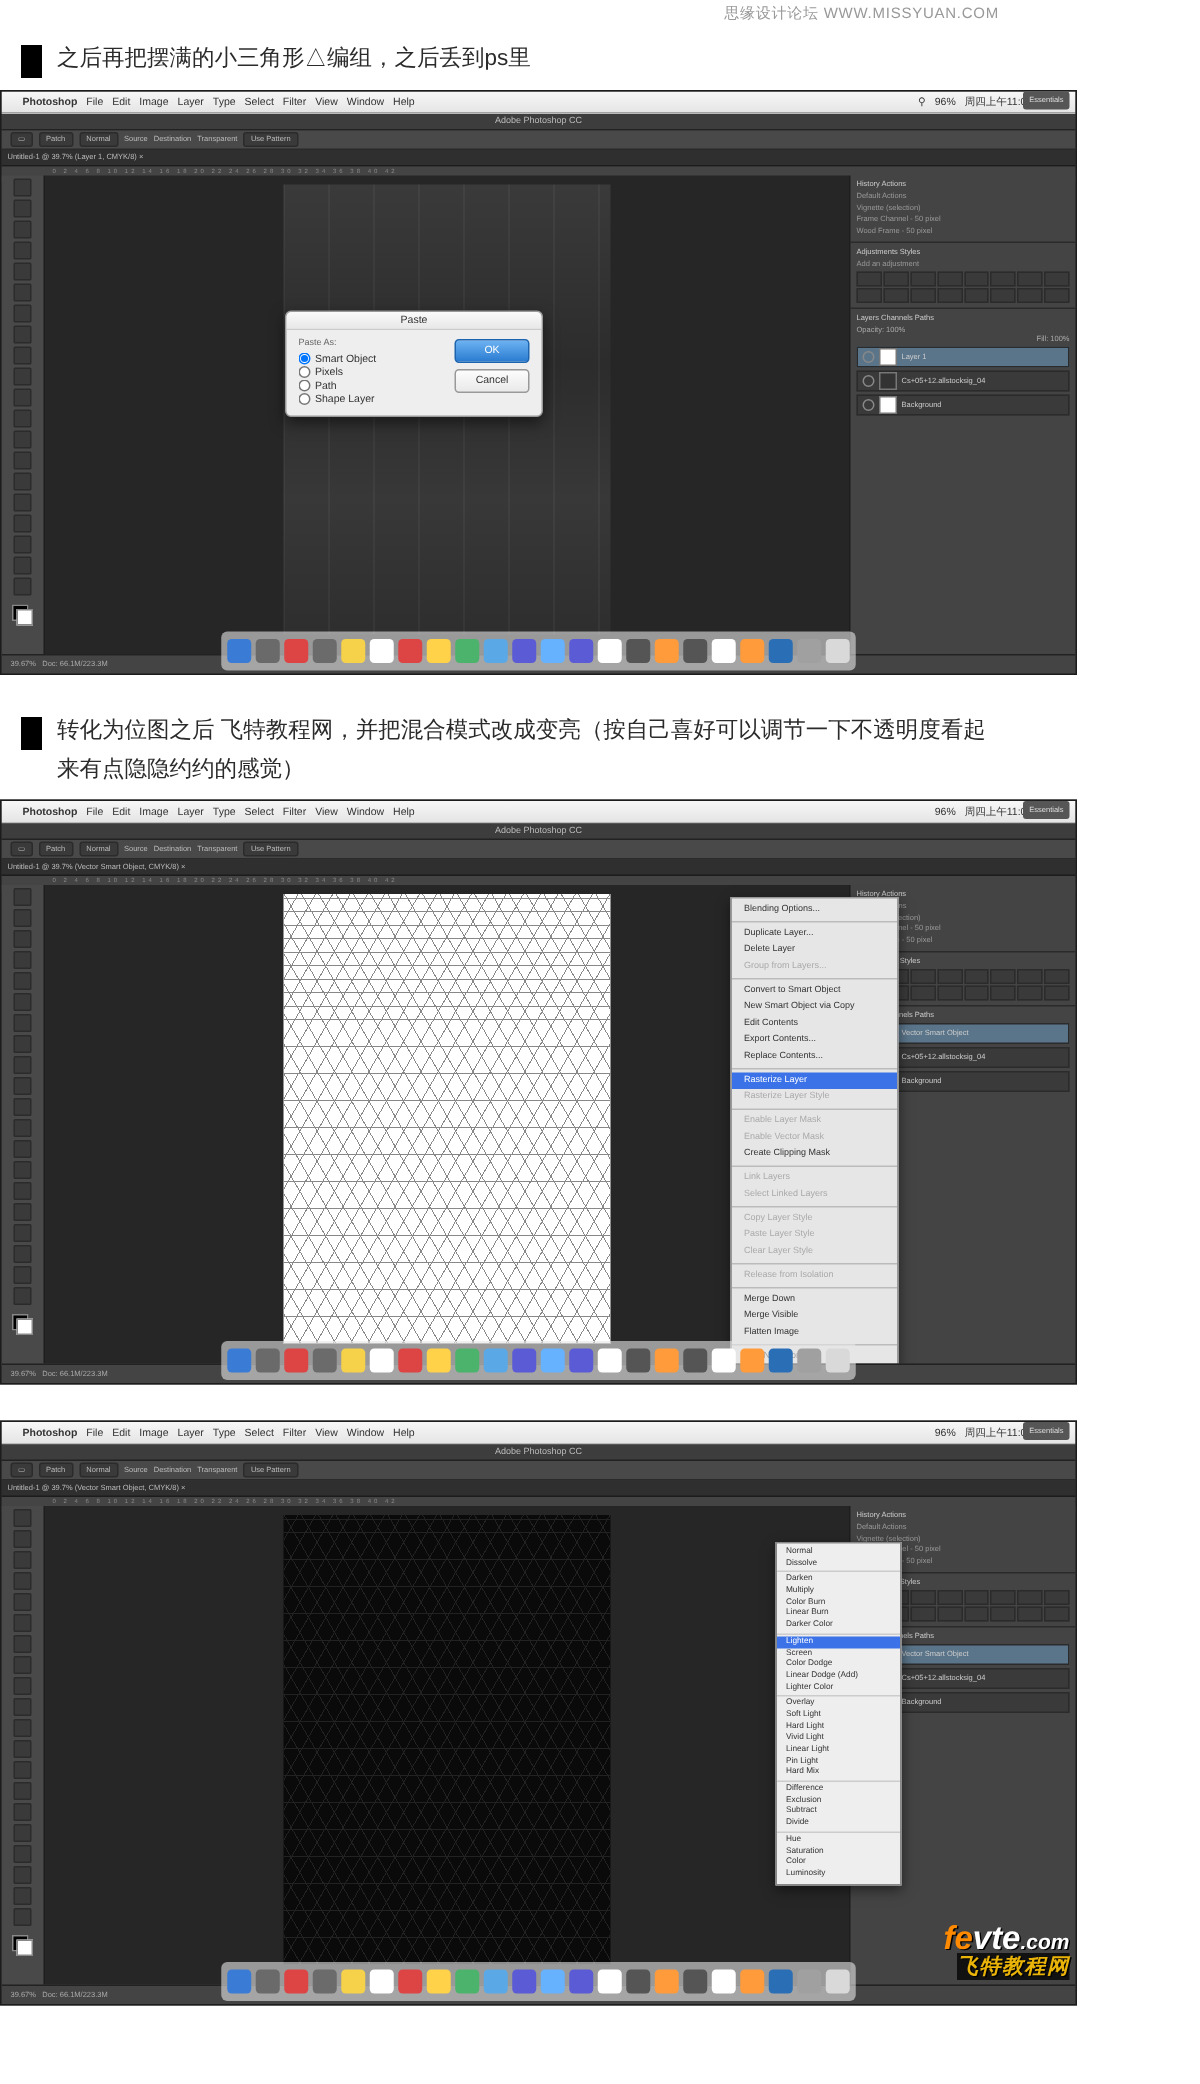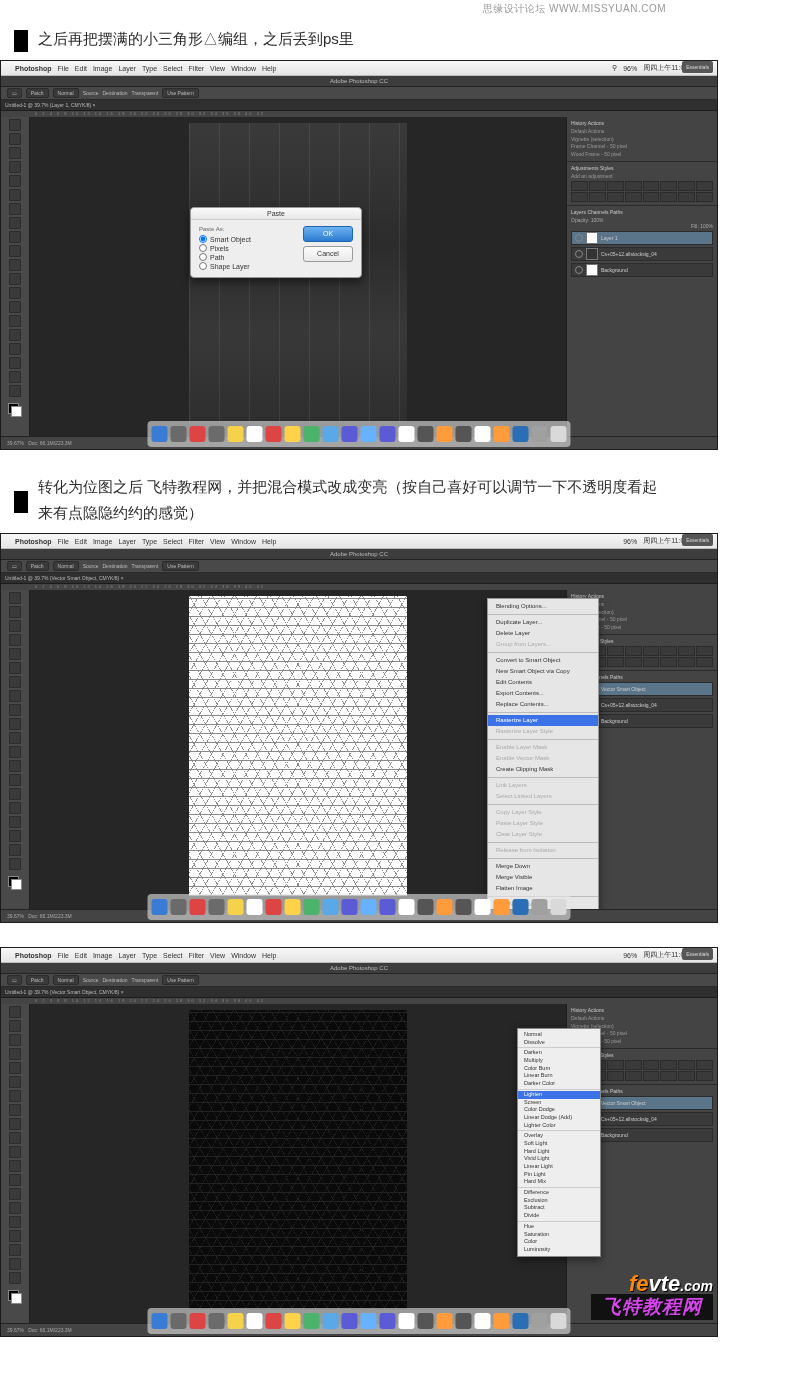--- a/index.html
+++ b/index.html
@@ -1,18 +1,18 @@
 <!DOCTYPE html>
 <html><head>
 <meta charset="utf-8">
 <style>
   html,body{margin:0;padding:0;background:#fff;font-family:"Microsoft YaHei","PingFang SC",Arial,sans-serif;color:#333;width:800px}
   .page{width:672px}
   .wm{font-size:10px;color:#999;text-align:right;padding:2px 6px 6px 0;letter-spacing:.5px}
-  .step{display:flex;align-items:center;margin:4px 0 8px 0}
+  .step{display:flex;align-items:flex-start;margin:4px 0 8px 0}
   .blk{width:14px;height:22px;background:#000;margin:4px 10px 0 14px;flex:none}
   .stxt{font-size:15px;line-height:1.7;color:#2b2b2b;max-width:730px}
   .shot{position:relative;margin:3px auto 24px auto;width:716px;height:388px;background:linear-gradient(90deg,#2c2a23 0 4px,#2f2d25 4px 8px) ,#3a3a3a;border:1px solid #1c1c1c;overflow:hidden}
   .macbar{height:14px;background:linear-gradient(#f7f7f7,#e5e5e5);border-bottom:1px solid #bbb;display:flex;align-items:center;font-size:7px;color:#333}
   .apple{width:14px;text-align:center}
   .macmenu{display:flex;gap:6px;padding-left:2px}
   .macmenu span{white-space:nowrap}
   .macright{margin-left:auto;display:flex;gap:6px;padding-right:4px;align-items:center;font-size:7px;color:#333}
   .titlebar{height:10px;background:#3d3d3d;border-bottom:1px solid #222;font-size:6px;color:#bbb;text-align:center;line-height:10px}
   .optbar{height:12px;background:#494949;border-bottom:1px solid #2a2a2a;display:flex;align-items:center;gap:4px;padding-left:6px;font-size:5px;color:#bbb}
@@ -71,21 +71,21 @@
   .ctx div.mi.nc{display:flex;align-items:center;gap:4px}
   .colbox{width:7px;height:7px;border:1px solid #888}
   
   .blend{position:absolute;right:116px;top:80px;width:82px;background:#eee;border:1px solid #888;box-shadow:0 3px 8px rgba(0,0,0,.5);font-size:5.5px;line-height:1.4;padding:2px 0;color:#333}
   .blend div{padding:0 6px;white-space:nowrap}
   .blend .sep{height:1px;background:#ccc;margin:1px 0;padding:0}
   .blend .hl{background:#3b72e8;color:#fff}
   .footer-logo{position:absolute;right:4px;bottom:16px;text-align:right;font-weight:bold;font-style:italic;text-shadow:1px 1px 0 #000}
   .footer-logo .l1{font-size:22px;color:#fff;line-height:.9}
   .footer-logo .l1 b{color:#ff8a00}
-  .footer-logo .l2{font-size:19px;color:#d946ef;background:#111;padding:0 11px;display:inline-block;letter-spacing:1px}
+  .footer-logo .l2{font-size:14px;color:#eab308;background:#111;padding:0 0;display:inline-block;letter-spacing:1px}
 </style>
 </head>
 <body>
 
 <div class="page">
   <div class="wm">思缘设计论坛  WWW.MISSYUAN.COM</div>
 
   <div class="step">
     <div class="blk"></div>
     <div class="stxt">之后再把摆满的小三角形△编组，之后丢到ps里</div>

